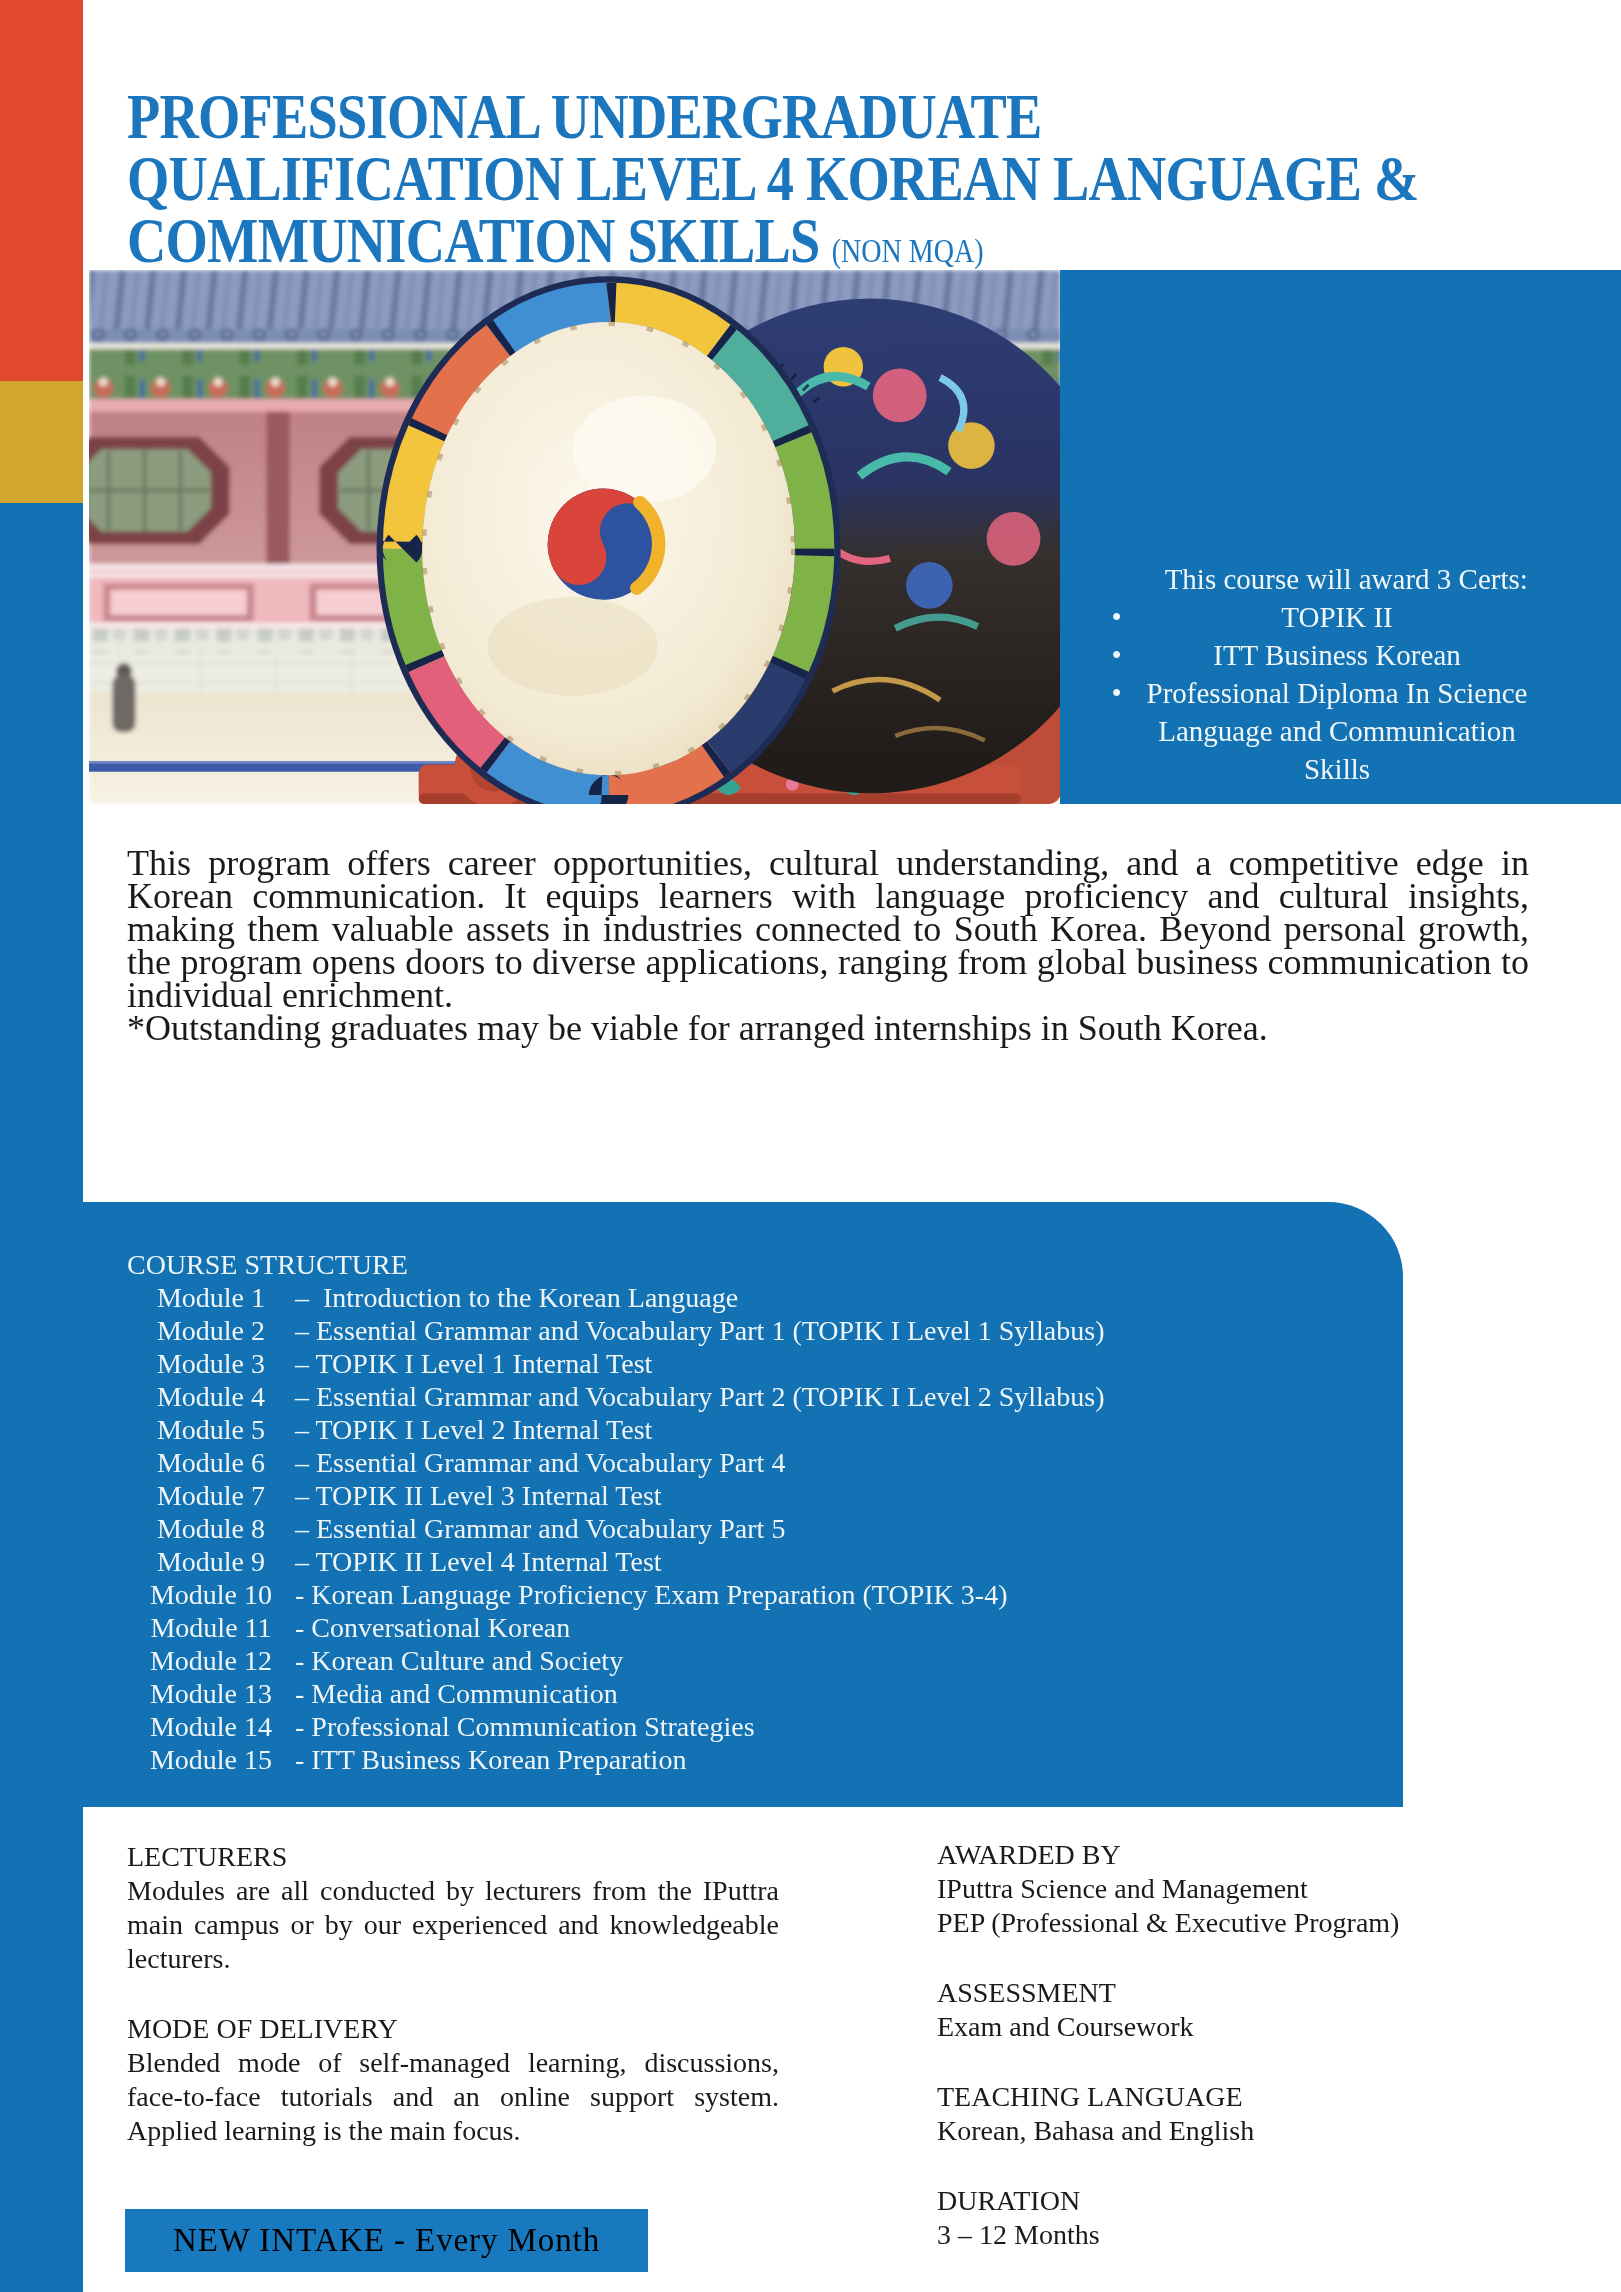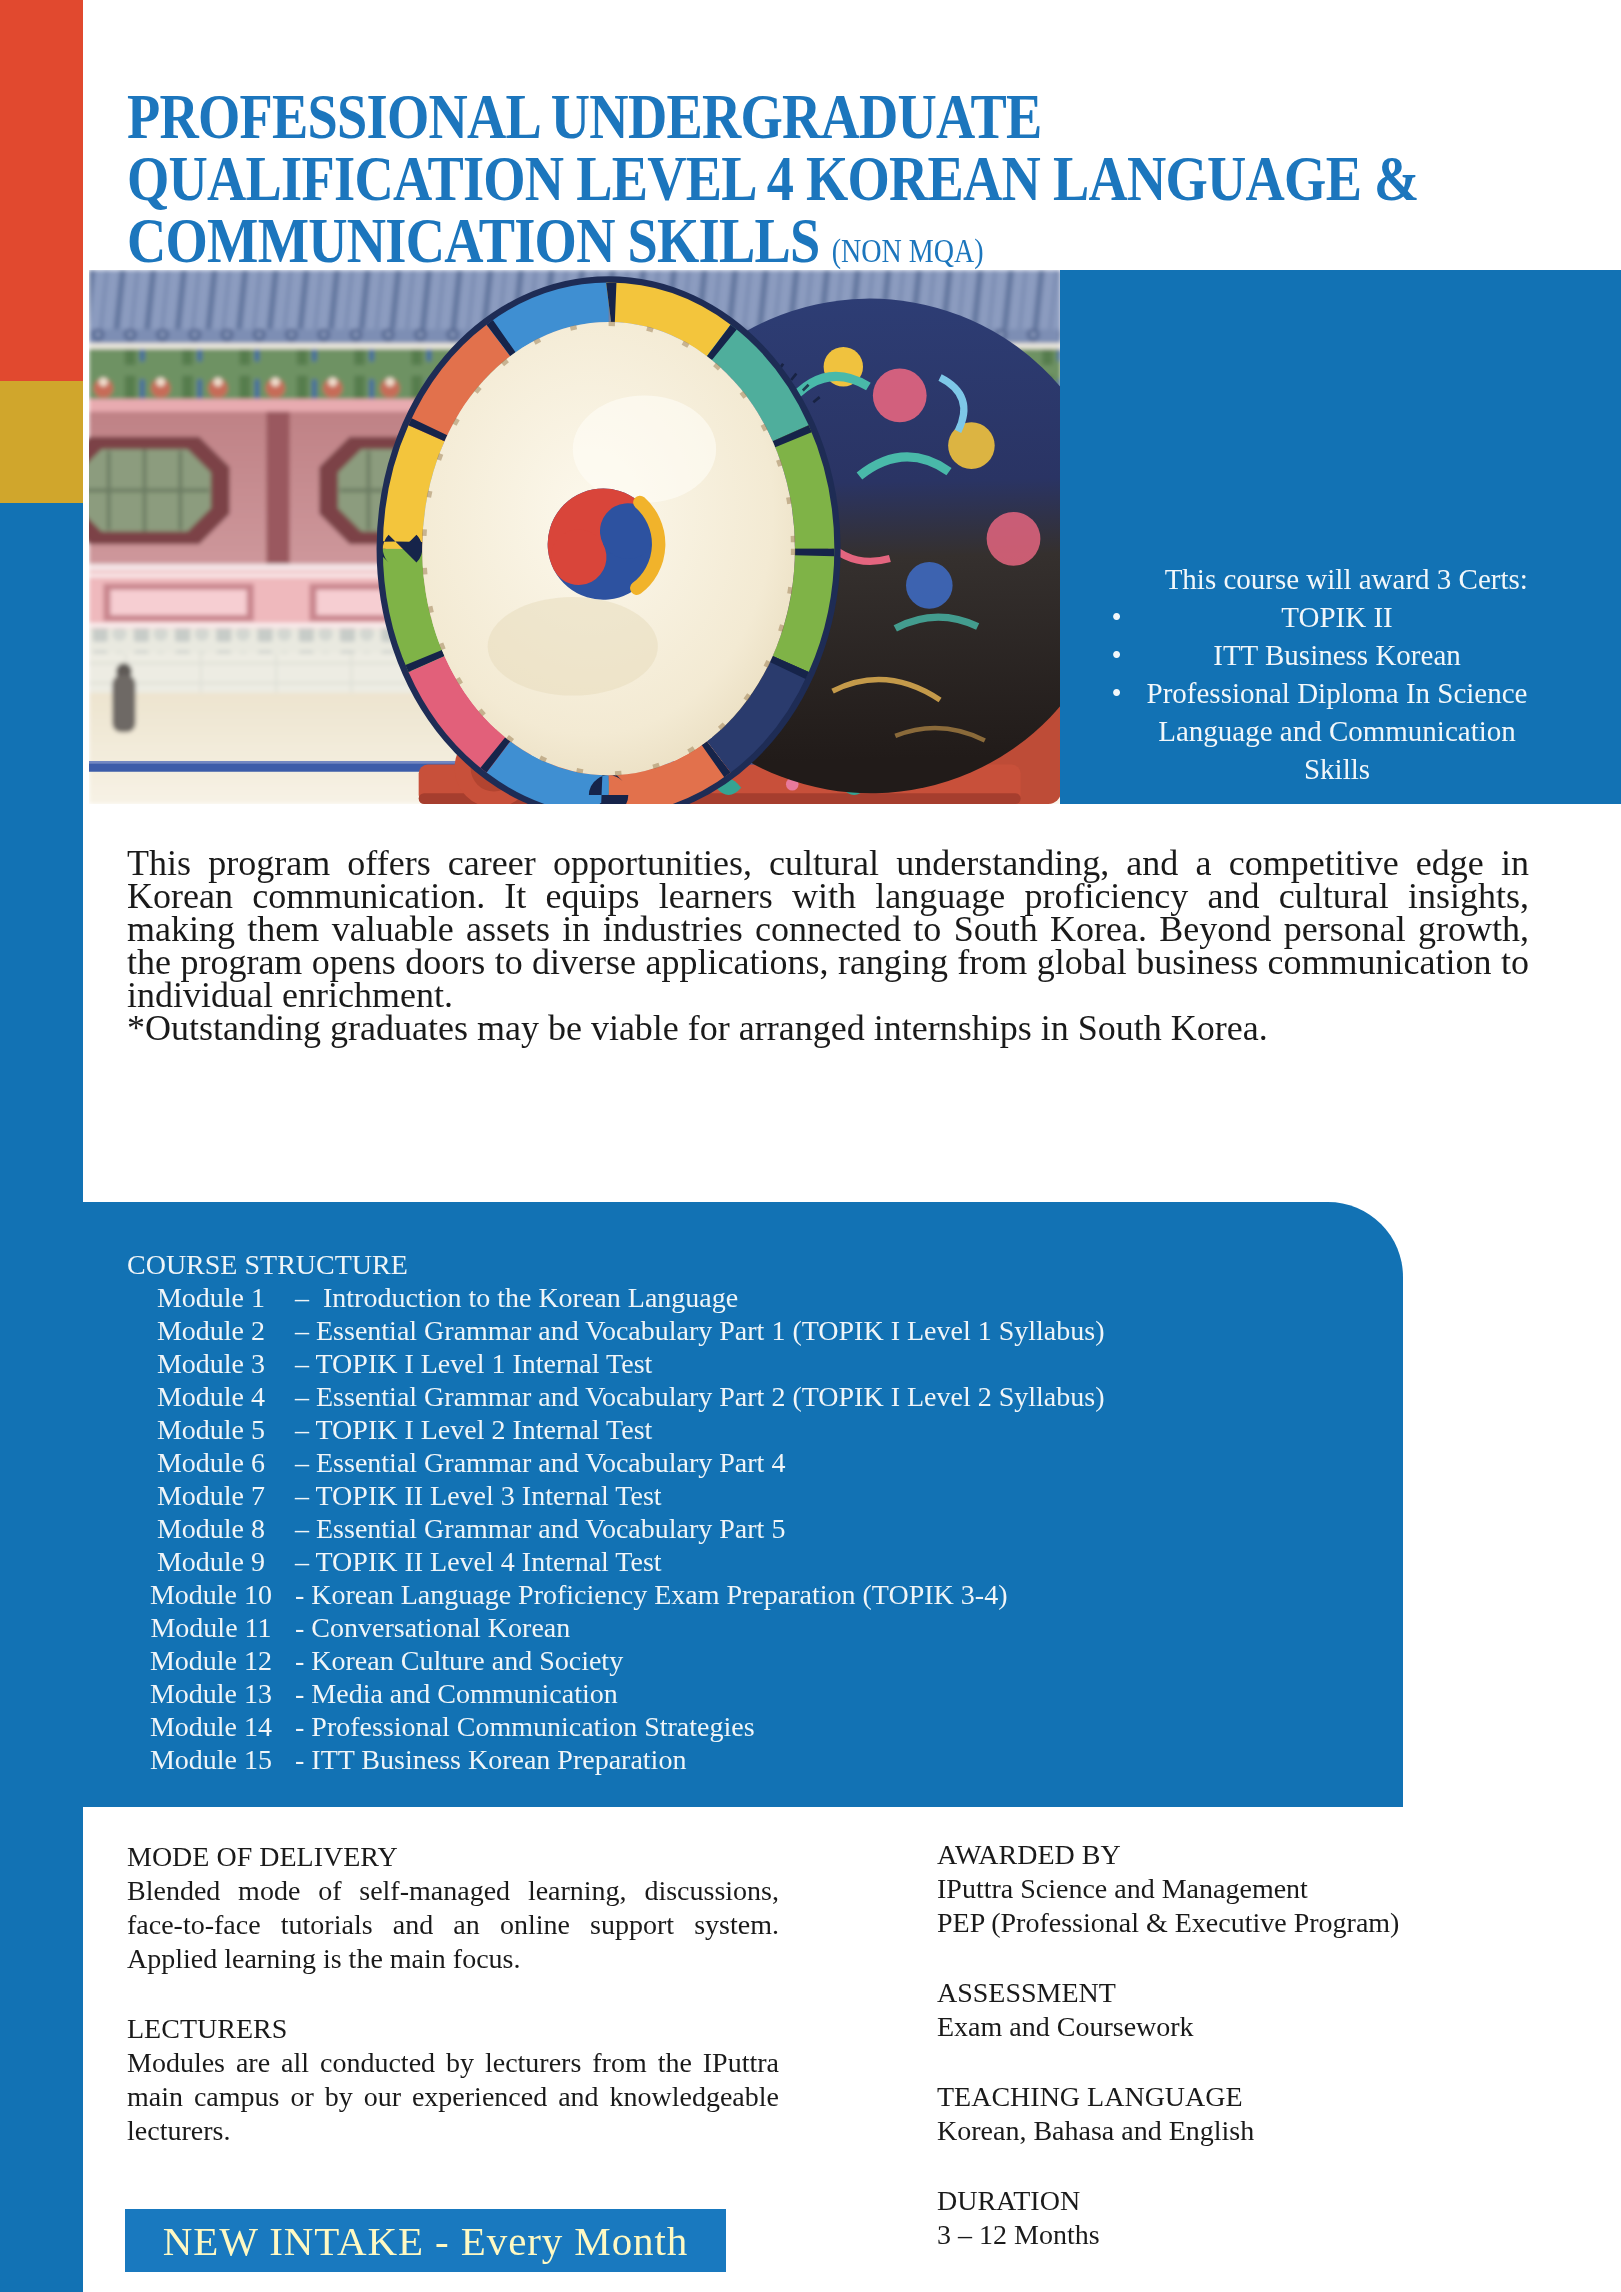--- a/index.html
+++ b/index.html
@@ -61,22 +61,22 @@
   .module-text{white-space:pre-wrap;}
 
   
   .bottom-left{left:127px;top:1840px;width:652px;font-size:28px;line-height:34px;}
   .bottom-left .group{margin-bottom:36px;}
   .bottom-left p{text-align:justify;}
   .bottom-right{left:937px;top:1838px;width:627px;font-size:28px;line-height:34px;}
   .bottom-right .group{margin-bottom:36px;}
   .pre-line{white-space:pre-line;}
 
-  .intake-btn{left:125px;top:2209px;width:601px;height:63px;background:var(--button-blue);
-    color:#fef9c3;font-size:41px;display:flex;align-items:center;justify-content:center;
+  .intake-btn{left:125px;top:2209px;width:523px;height:63px;background:var(--button-blue);
+    color:#000000;font-size:33px;display:flex;align-items:center;justify-content:center;
     letter-spacing:0.9px;}
 </style>
 </head>
 <body>
 
 <div id="page">
 
   <div class="stripe red"></div>
   <div class="stripe yellow"></div>
   <div class="stripe blue"></div>
@@ -380,26 +380,26 @@
           <div class="module-row">
             <span class="module-label">Module 15</span>
             <span class="module-text">- ITT Business Korean Preparation</span>
           </div>
         </div>
     </div>
   </div>
 
   <div class="abs bottom-left">
     <div class="group">
+      <div>LECTURERS</div>
+      <p>Modules are all conducted by lecturers from the IPuttra main campus or by our experienced and knowledgeable lecturers.</p>
+    </div>
+    <div class="group">
       <div>MODE OF DELIVERY</div>
       <p>Blended mode of self-managed learning, discussions, face-to-face tutorials and an online support system. Applied learning is the main focus.</p>
-    </div>
-    <div class="group">
-      <div>LECTURERS</div>
-      <p>Modules are all conducted by lecturers from the IPuttra main campus or by our experienced and knowledgeable lecturers.</p>
     </div>
   </div>
 
   <div class="abs intake-btn">NEW INTAKE - Every Month</div>
 
   <div class="abs bottom-right">
 
       <div class="group">
         <div>AWARDED BY</div>
         <div class="pre-line">IPuttra Science and Management

